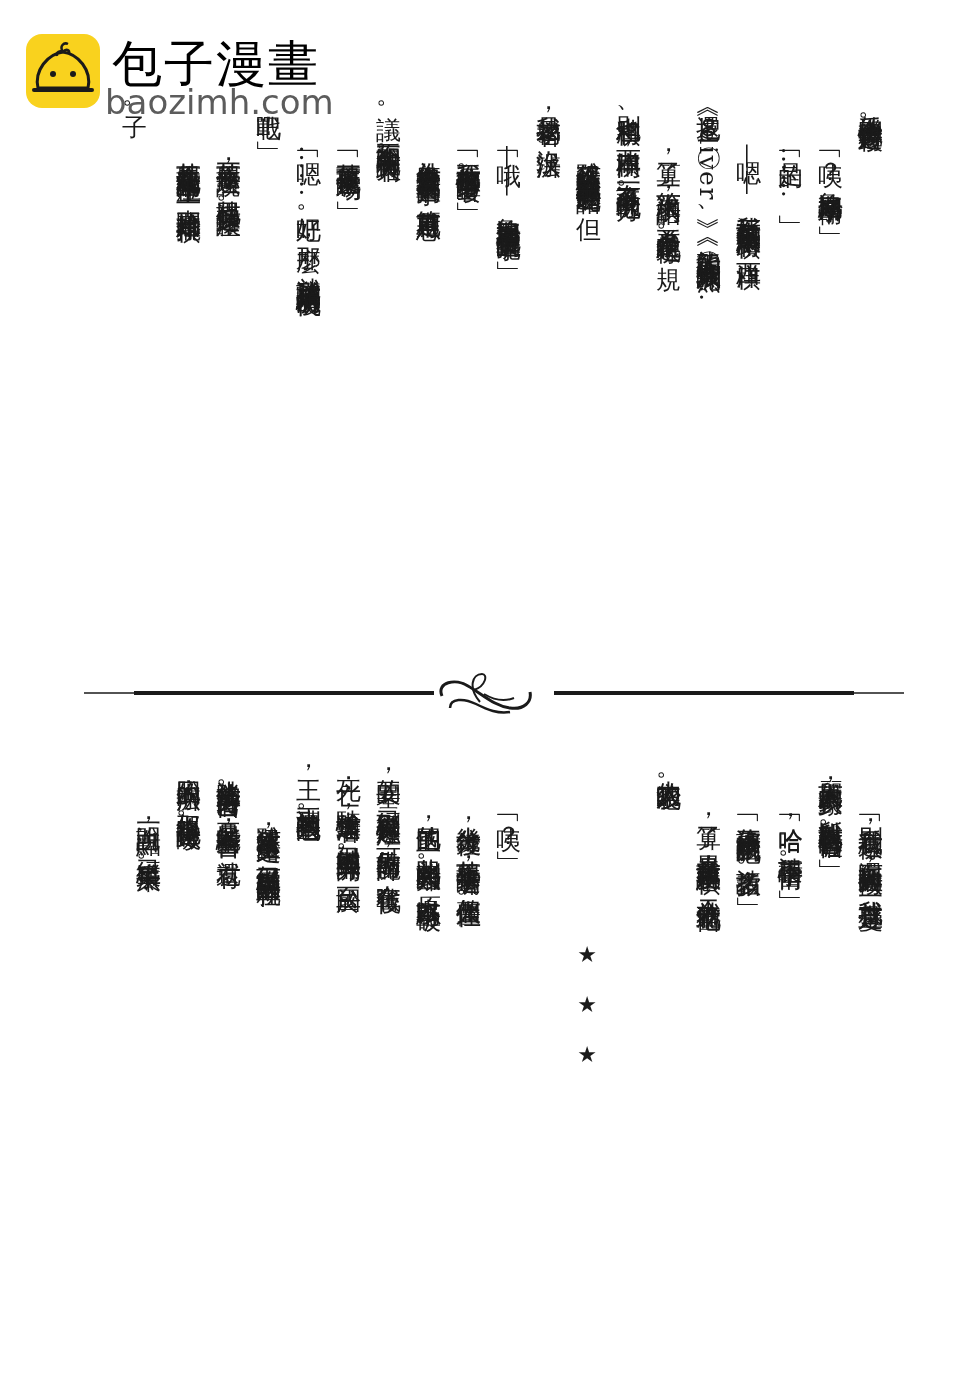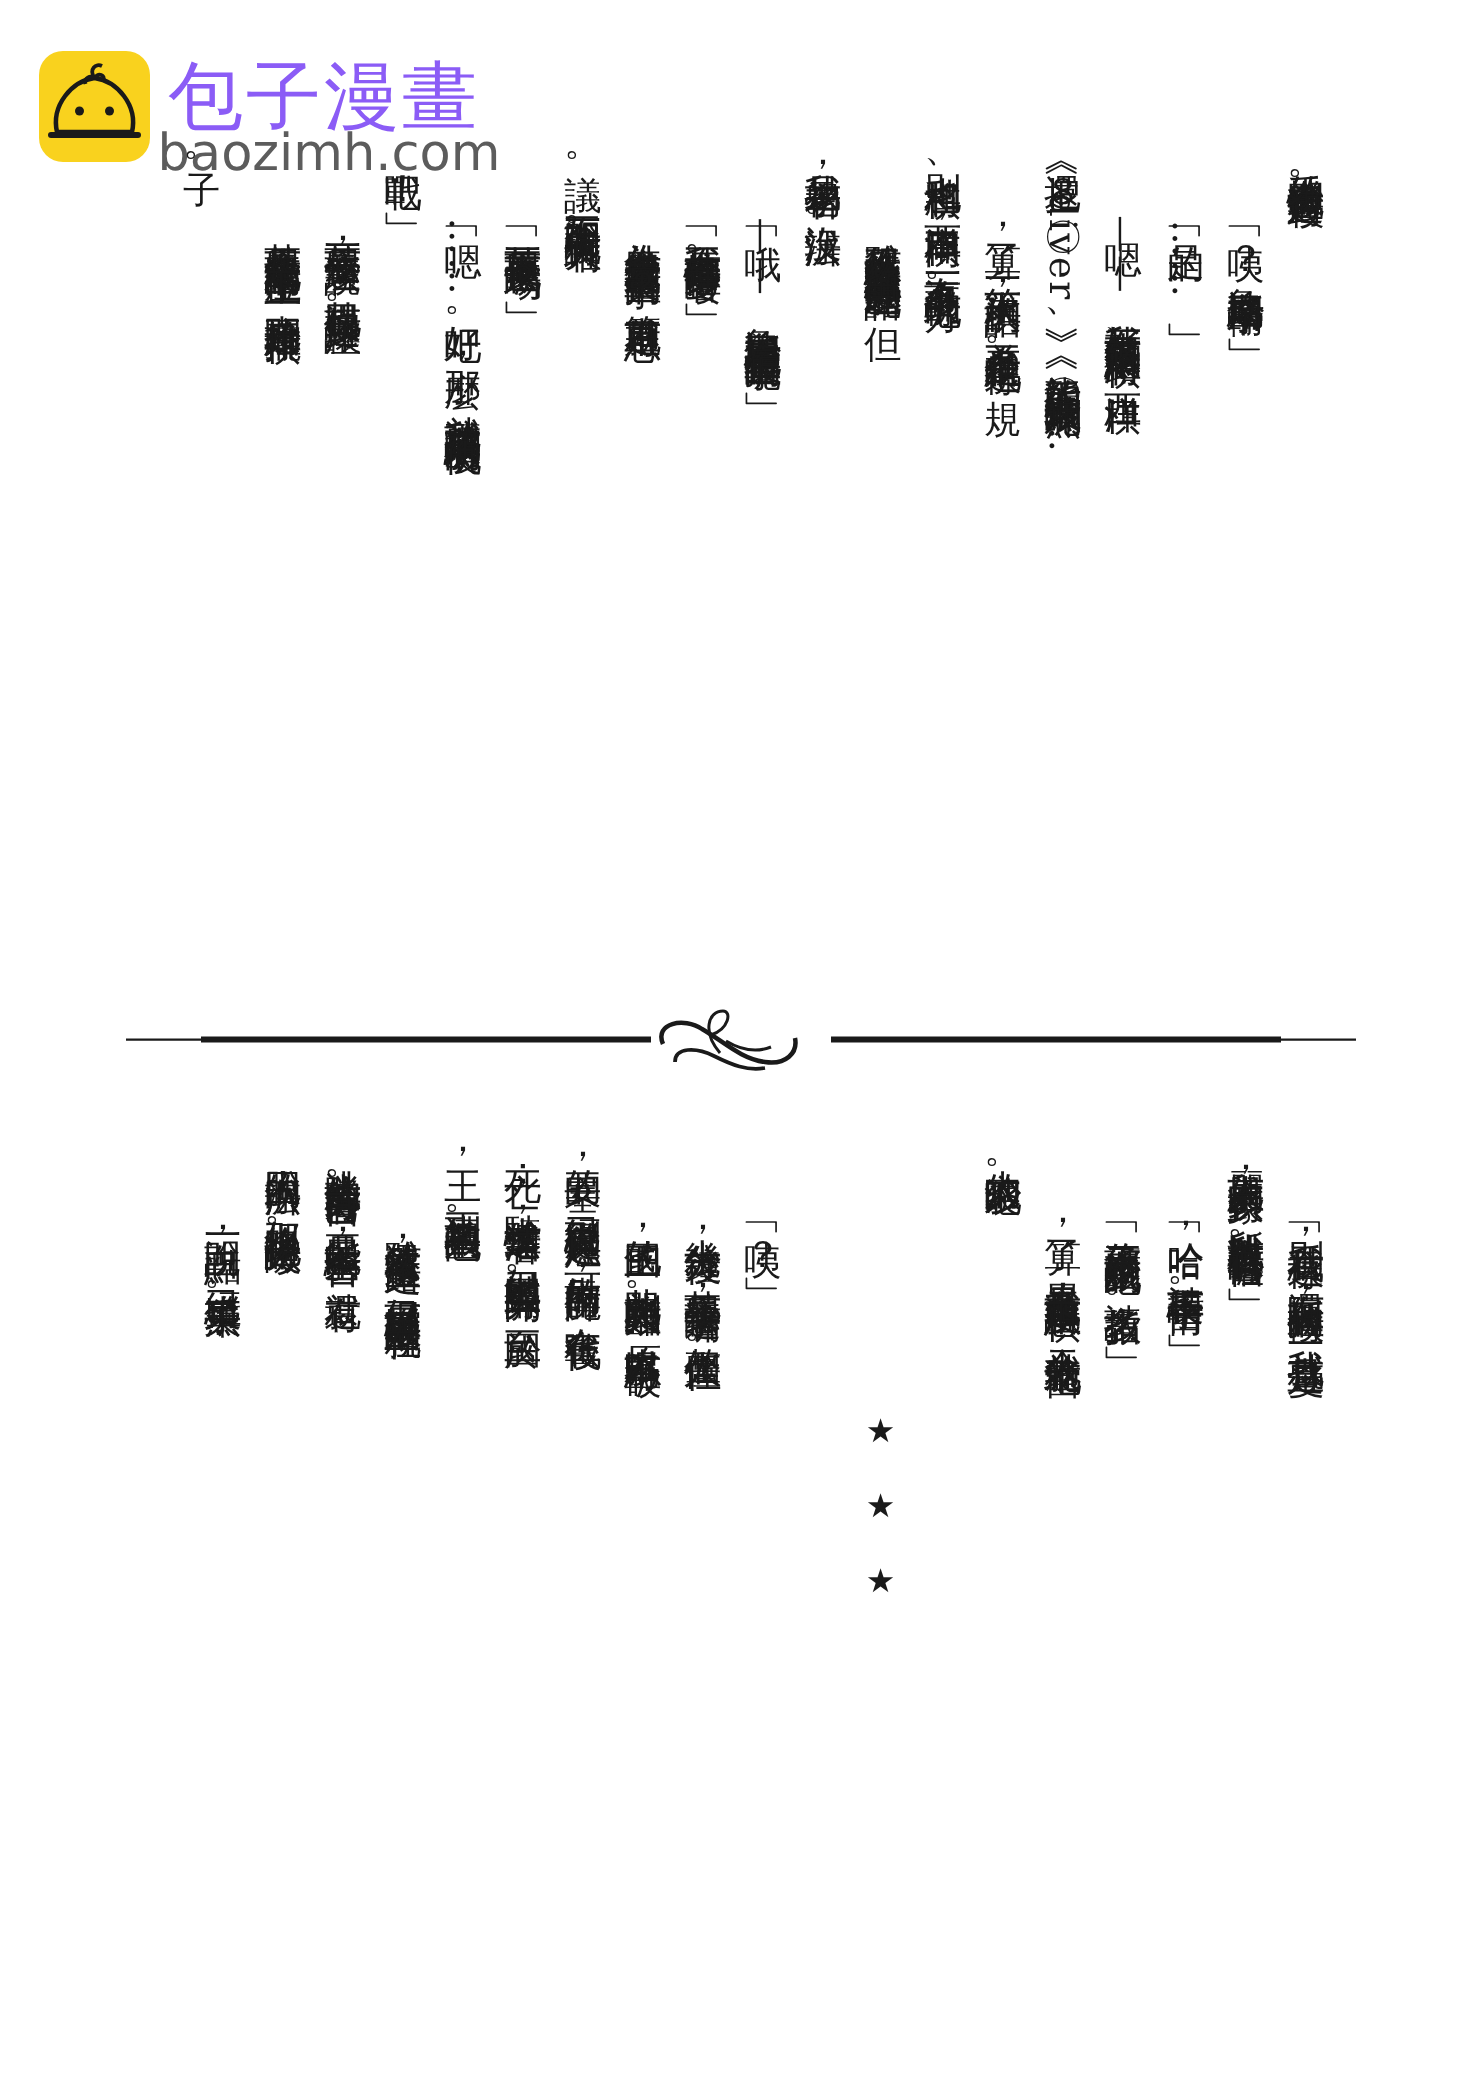--- a/index.html
+++ b/index.html
@@ -1,20 +1,20 @@
 <!DOCTYPE html>
 <html><head>
 <meta charset="utf-8">
 <style>
   html, body { margin:0; padding:0; }
   body { width:980px; height:1389px; background:#ffffff; position:relative; overflow:hidden;
          font-family: "DejaVu Serif", "Liberation Serif", serif; color:#1a1a1a; }
   .logo { position:absolute; left:26px; top:34px; width:74px; height:74px; border-radius:16px; background:#f9d21e; }
   .logo svg { position:absolute; left:0; top:0; }
-  .wm-title { position:absolute; left:112px; top:34px; font-family:Liberation Sans, sans-serif; font-size:50px; color:#8b5cf6; letter-spacing:2px; line-height:60px; }
+  .wm-title { position:absolute; left:112px; top:34px; font-family:Liberation Sans, sans-serif; font-size:50px; color:#000000; letter-spacing:2px; line-height:60px; }
   .wm-url { position:absolute; left:105px; top:85px; font-family:"DejaVu Sans", sans-serif; font-size:34px; color:#404040; line-height:34px; opacity:.85; z-index:3; }
   .col { position:absolute; writing-mode:vertical-rl; font-size:25px; line-height:28px; letter-spacing:1.5px; white-space:nowrap; width:28px; }
   .divider { position:absolute; left:84px; top:668px; width:820px; height:50px; }
   .stars { position:absolute; left:572px; top:930px; width:30px; text-align:center; font-size:22px; line-height:50px; font-family:"DejaVu Sans", sans-serif; }
 </style>
 </head>
 <body>
 
 <div class="logo">
   <svg width="74" height="74" viewBox="0 0 74 74">

